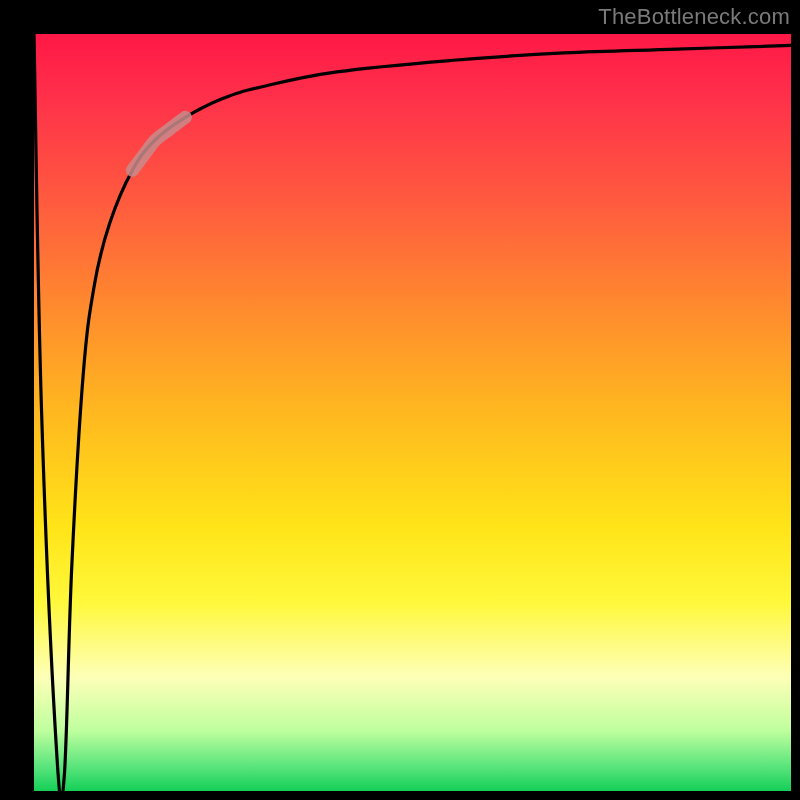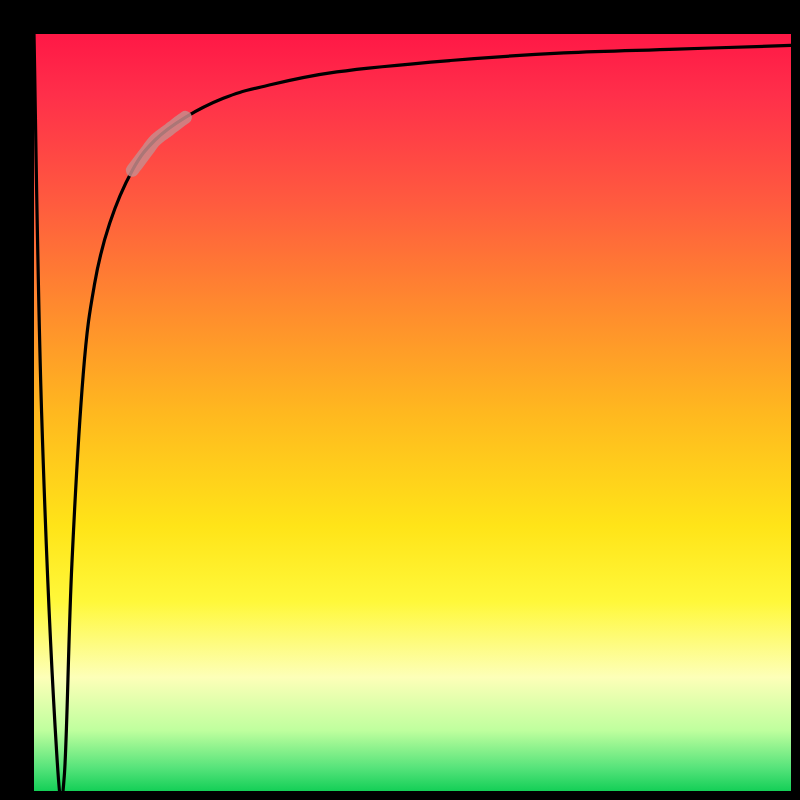--- a/index.html
+++ b/index.html
@@ -59,13 +59,14 @@
 </head>
 <body>
 
 <div class="stage">
   <div class="plot">
     <svg class="curve" viewBox="0 0 757 757" preserveAspectRatio="none">
       <path d="M 0.0 0.0 C 1.4 68.1, 3.5 249.1, 7.6 378.5 C 11.7 507.9, 18.6 653.7, 22.7 719.1 C 26.8 784.6, 27.6 775.9, 30.3 741.9 C 33.0 707.8, 34.4 602.1, 37.9 529.9 C 41.3 457.7, 45.1 391.1, 49.2 340.6 C 53.3 290.2, 55.8 277.1, 60.6 249.8 C 65.3 222.6, 68.9 209.7, 75.7 189.3 C 82.5 168.8, 90.2 151.2, 98.4 136.3 C 106.6 121.3, 111.6 115.5, 121.1 106.0 C 130.7 96.4, 139.1 90.8, 151.4 83.3 C 163.7 75.8, 175.6 69.8, 189.3 64.3 C 202.9 58.9, 206.7 57.8, 227.1 53.0 C 247.5 48.2, 268.7 42.6, 302.8 37.9 C 336.9 33.1, 375.5 29.9, 416.4 26.5 C 457.2 23.1, 489.0 21.0, 529.9 18.9 C 570.8 16.9, 602.6 16.5, 643.4 15.1 C 684.3 13.8, 736.6 12.0, 757.0 11.4" fill="none" stroke="#000" stroke-width="3.2" stroke-linecap="round" stroke-linejoin="round"></path>
       <path d="M 98.4 136.3 C 99.4 135.0, 101.8 131.7, 103.7 129.2 C 105.6 126.7, 107.1 124.7, 109.0 122.1 C 110.9 119.6, 112.4 117.6, 114.3 115.1 C 116.2 112.5, 117.7 110.1, 119.6 108.0 C 121.5 105.9, 123.0 104.7, 124.9 103.1 C 126.8 101.6, 128.3 100.6, 130.2 99.2 C 132.1 97.7, 133.6 96.6, 135.5 95.2 C 137.4 93.8, 138.9 92.6, 140.8 91.2 C 142.7 89.8, 144.2 88.7, 146.1 87.2 C 148.0 85.8, 150.4 84.0, 151.4 83.3" fill="none" stroke="#c98b8b" stroke-width="13" stroke-linecap="round" stroke-opacity="0.85"></path>
     </svg>
   </div>
+  <div class="watermark">TheBottleneck.com</div>
 </div>
 
 </body></html>

